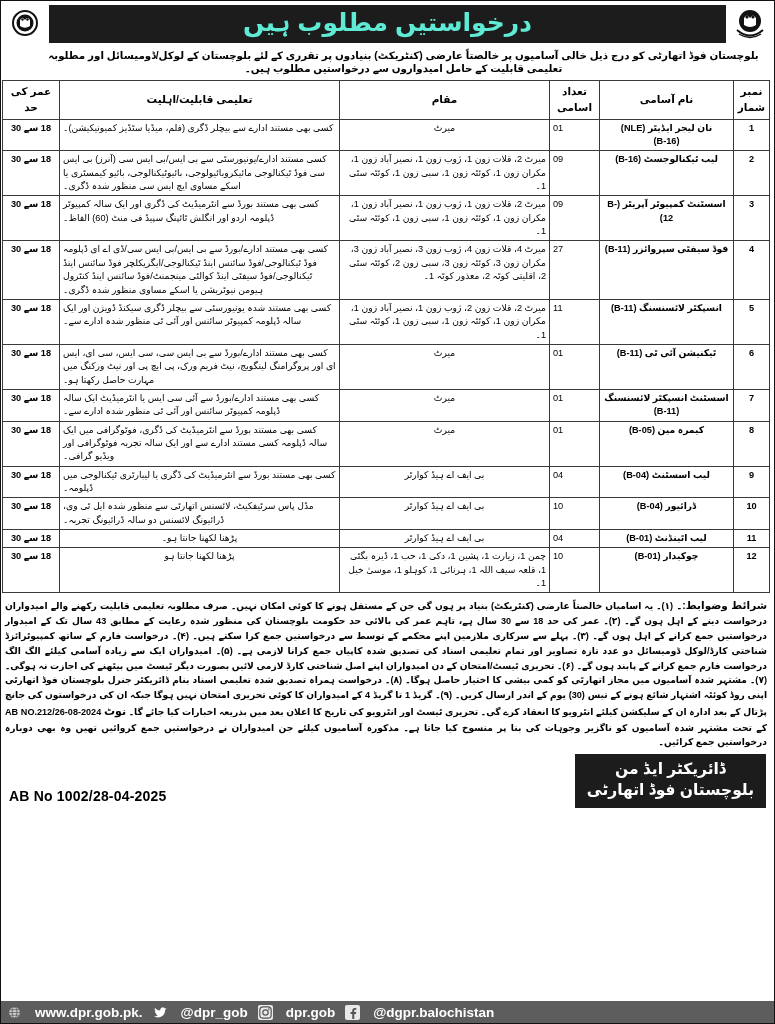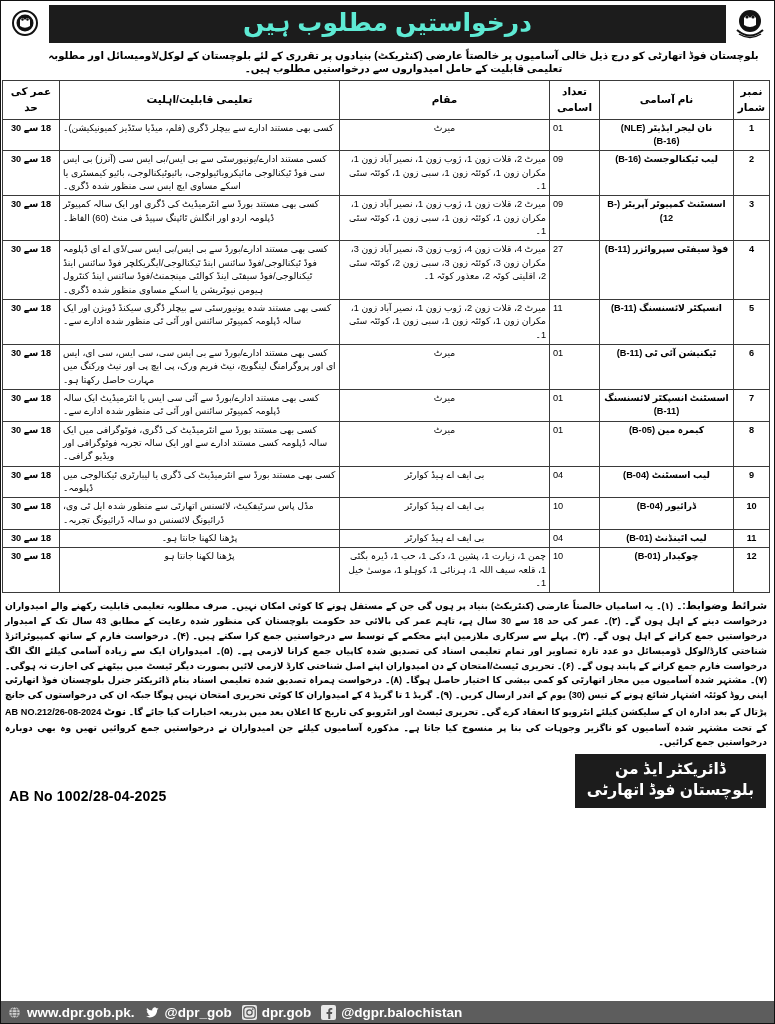--- a/index.html
+++ b/index.html
@@ -161,21 +161,21 @@
     font-size: 13.5px;
   }
   .footer .fitem { display: flex; align-items: center; gap: 5px; }
   .fico {
     width: 15px; height: 15px;
     display: inline-flex; align-items: center; justify-content: center;
     flex: 0 0 15px;
   }
   .fico.box { background: #e9e9e9; color: #4a4a4a; border-radius: 2px; }
   .fico svg { display: block; }
-  .ftext { white-space: nowrap; }
+  .ftext { white-space: nowrap; margin-left: 8px; }
 </style>
 </head>
 <body>
 
 <div class="page">
 
   <div class="header">
     <div class="logo">
       <svg width="34" height="32" viewBox="0 0 34 32" aria-hidden="true">
         <ellipse cx="17" cy="13" rx="11" ry="11" fill="#111"></ellipse>

